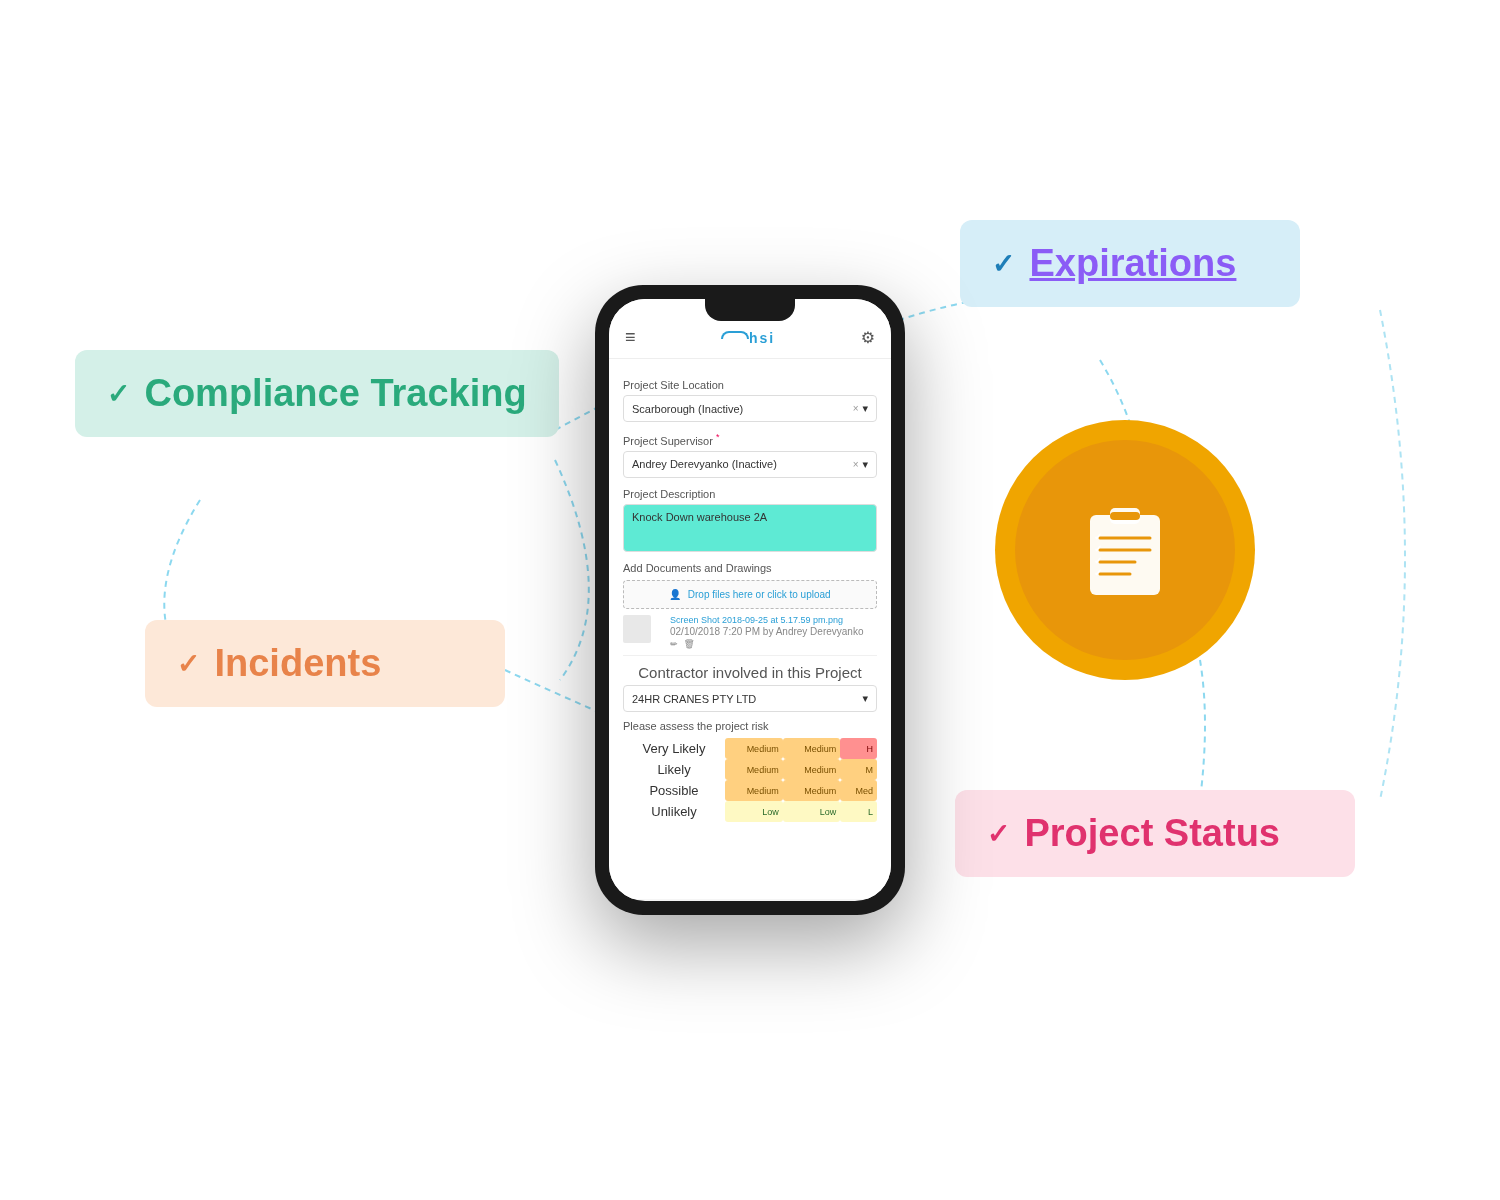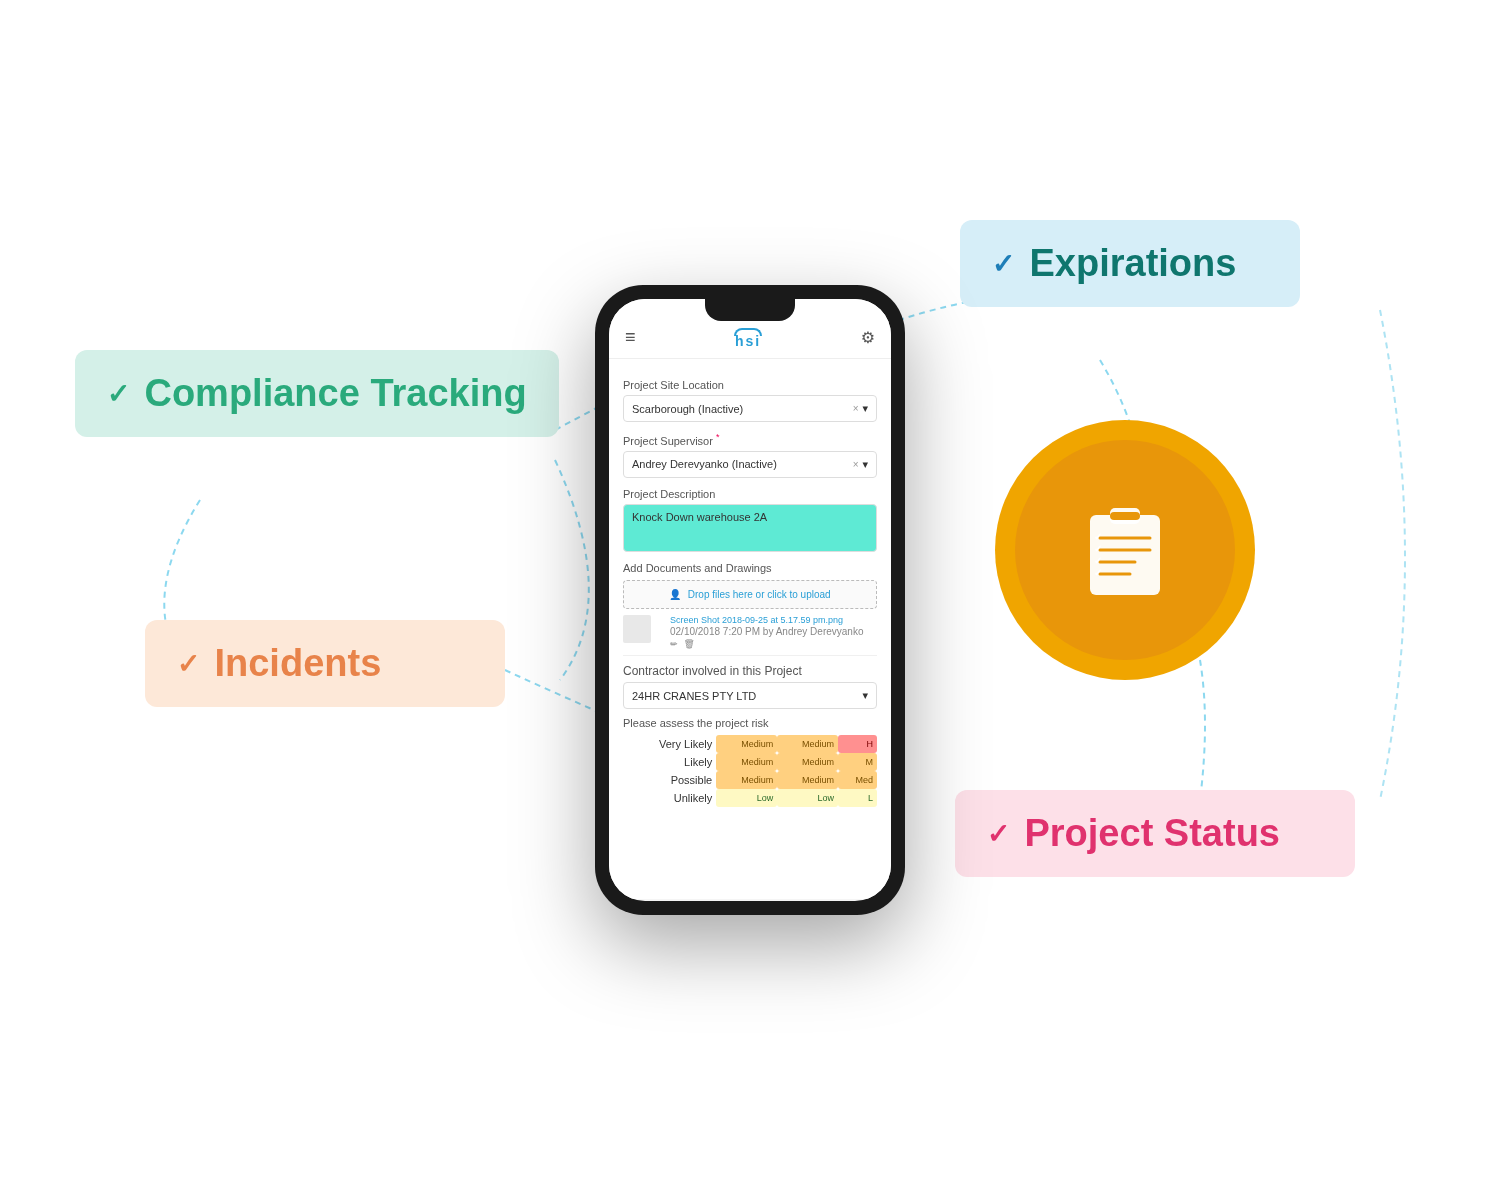--- a/index.html
+++ b/index.html
@@ -68,21 +68,21 @@
     .box-incidents .feature-label { color: #e8834a; }
 
     
     .box-expirations {
       background: #d6eef8;
       right: 200px;
       top: 220px;
       min-width: 340px;
     }
     .box-expirations .check-icon { color: #1e7eb8; }
-    .box-expirations .feature-label { color: #0f766e; }
+    .box-expirations .feature-label { color: #8b5cf6; text-decoration: underline; }
 
     
     .box-project-status {
       background: #fde0e8;
       right: 145px;
       top: 790px;
       min-width: 400px;
     }
     .box-project-status .check-icon { color: #e0326e; }
     .box-project-status .feature-label { color: #e0326e; }
@@ -279,24 +279,25 @@
       gap: 6px;
       margin-top: 2px;
     }
 
     .file-action-btn {
       font-size: 9px;
       color: #888;
     }
 
     .contractor-label {
-      font-size: 12px;
+      font-size: 15px;
       color: #555;
       margin-top: 8px;
       margin-bottom: 4px;
+      text-align: center;
     }
 
     .risk-label {
       font-size: 11px;
       color: #555;
       margin-top: 8px;
       margin-bottom: 6px;
     }
 
     .risk-table {
@@ -304,23 +305,23 @@
       font-size: 9px;
       border-collapse: collapse;
     }
 
     .risk-table td {
       padding: 3px 4px;
       text-align: right;
     }
 
     .risk-table .row-label {
-      text-align: right;
+      text-align: center;
       color: #333;
-      font-size: 11px;
+      font-size: 13px;
       font-weight: 500;
     }
 
     .risk-medium {
       background: #ffd080;
       color: #7a5000;
       border-radius: 3px;
       padding: 2px 4px;
     }
 
@@ -334,22 +335,22 @@
     .risk-high {
       background: #ff9090;
       color: #7a0000;
       border-radius: 3px;
       padding: 2px 4px;
     }
 
     
     .hsi-logo-wrap {
       display: flex;
-      flex-direction: column;
-      align-items: center;
+      flex-direction: row;
+      align-items: flex-start;
       line-height: 1;
     }
     .hsi-logo-wrap .hsi-arc {
       width: 28px;
       height: 8px;
       border: 2px solid #2a9fd6;
       border-bottom: none;
       border-radius: 14px 14px 0 0;
       margin-bottom: -2px;
     }

